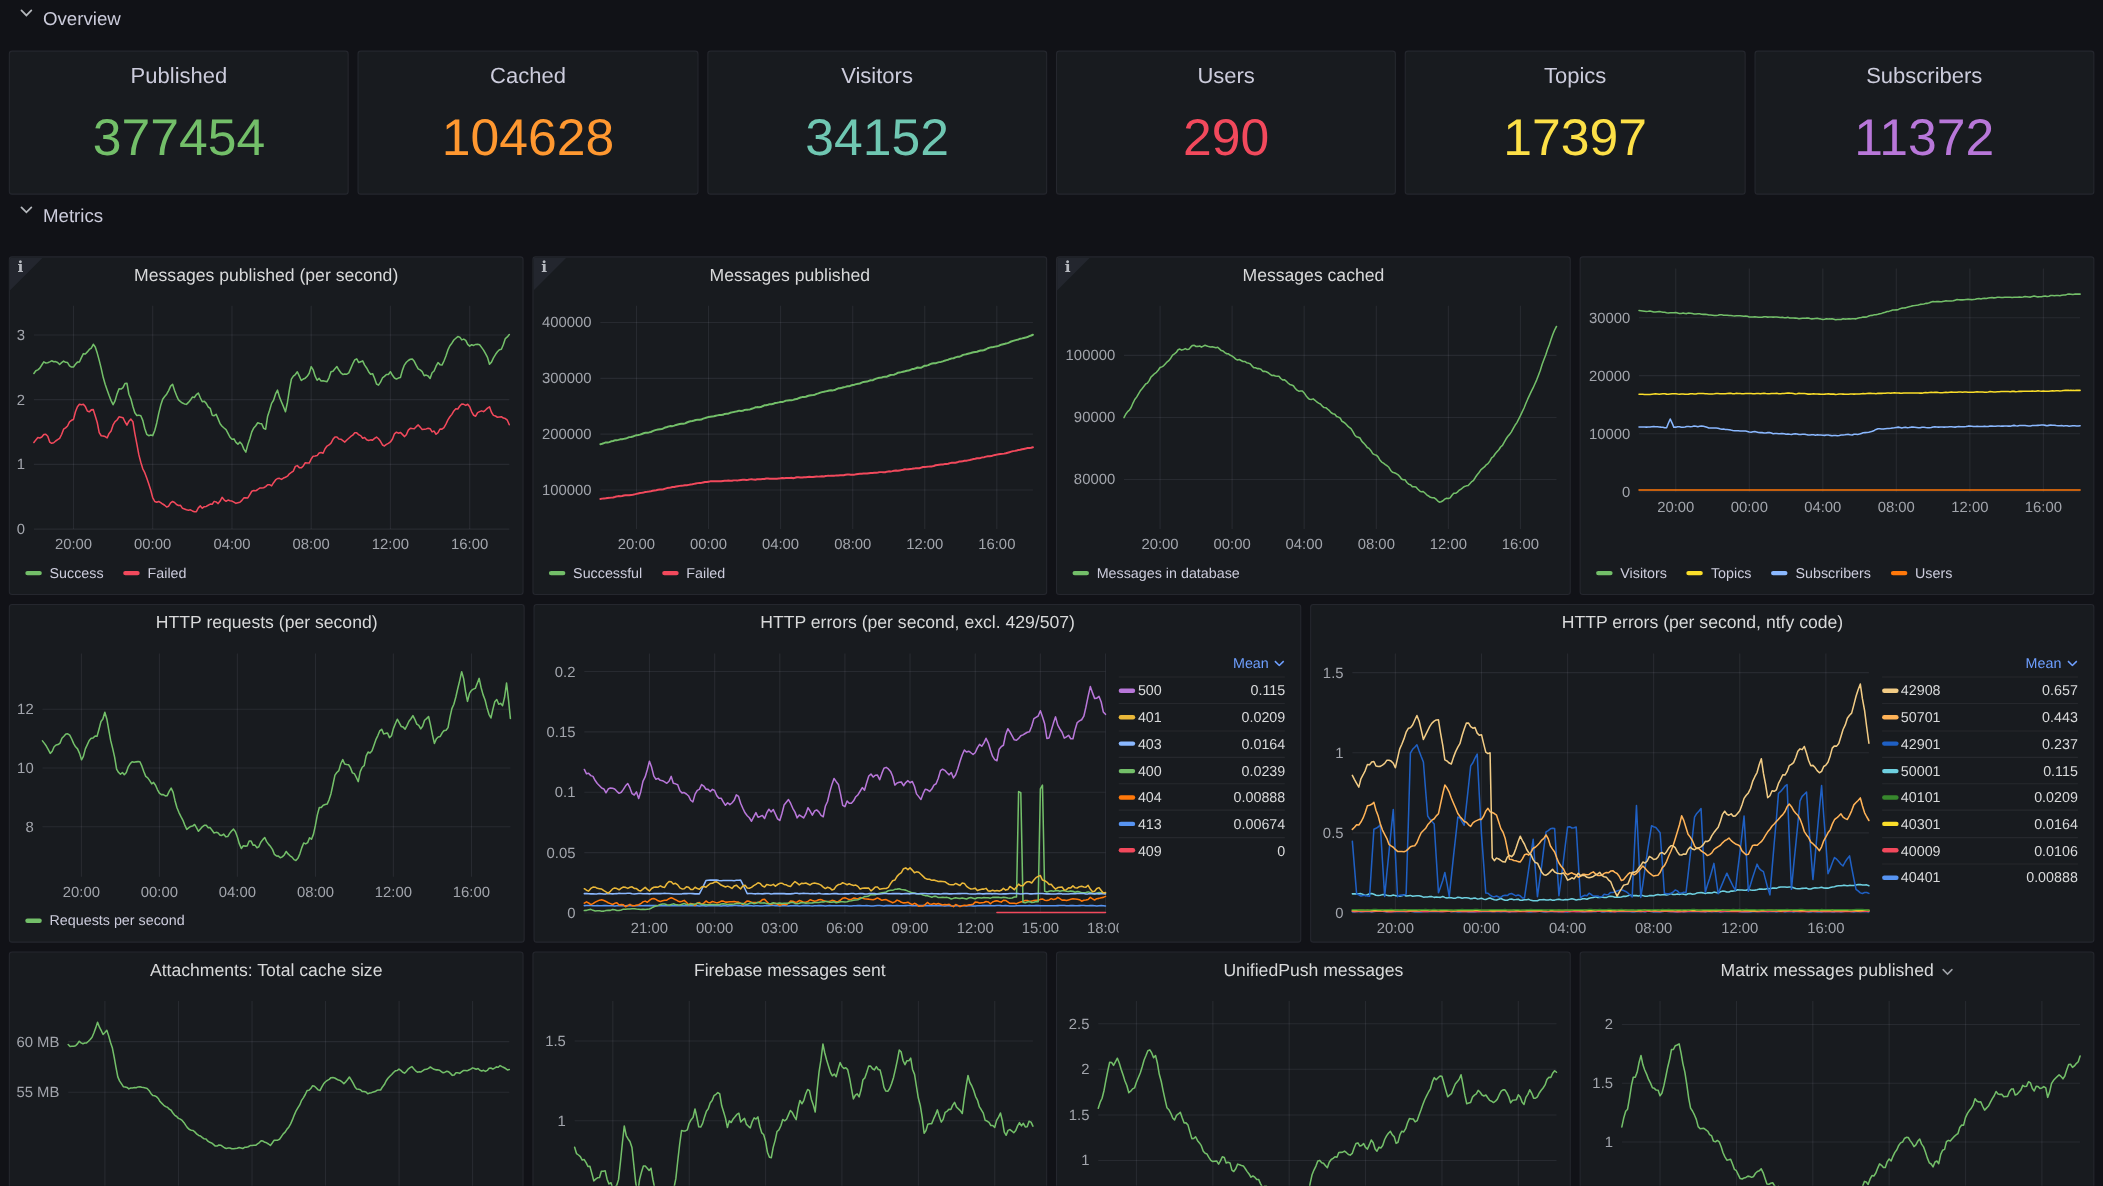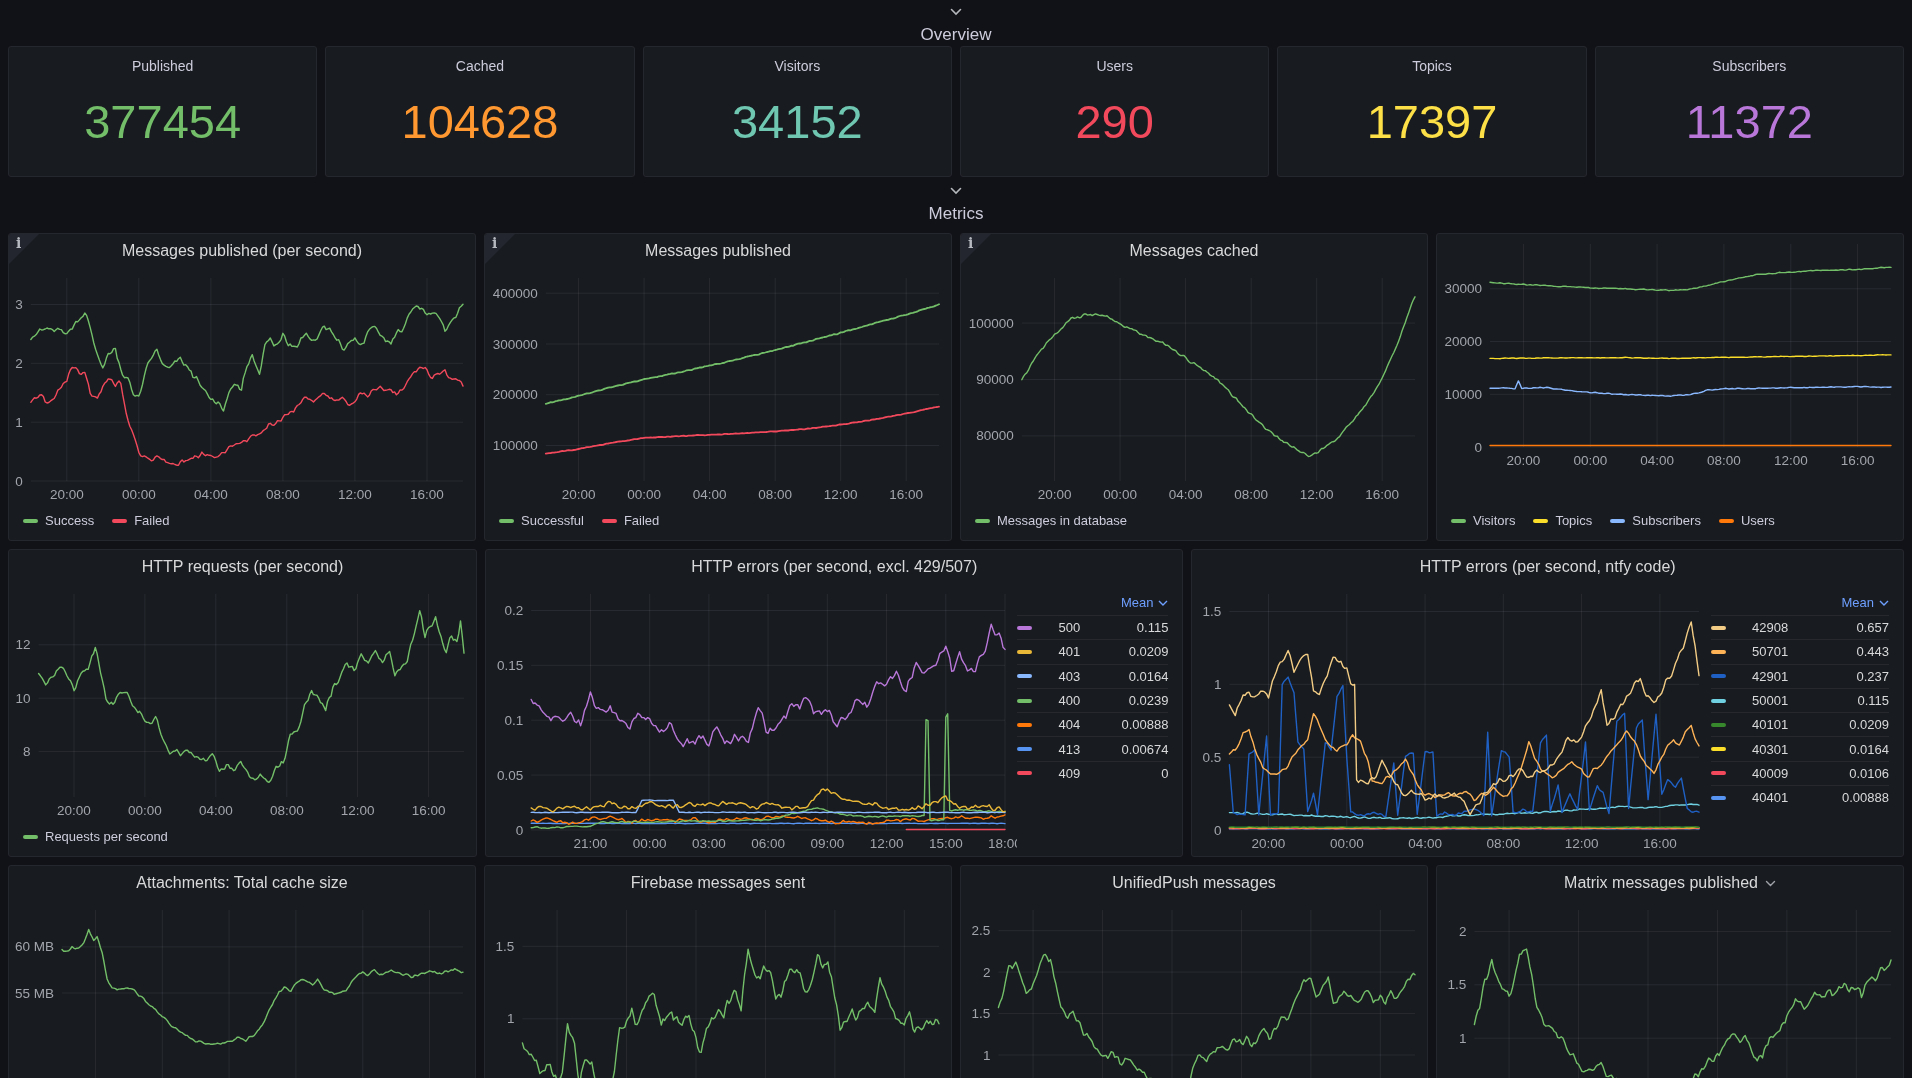--- a/index.html
+++ b/index.html
@@ -1,37 +1,37 @@
 <!DOCTYPE html>
 <html><head>
 <meta charset="utf-8">
 <style>
   html,body{margin:0;padding:0;background:#111217;width:1912px;height:1078px;overflow:hidden;
     font-family:"Liberation Sans","DejaVu Sans",sans-serif;color:#ccccdc;-webkit-font-smoothing:antialiased;}
   .page{box-sizing:border-box;padding:8px;height:100%;}
-  .section-header{display:flex;align-items:center;gap:9px;height:38px;padding:0 10px;cursor:pointer;flex-direction:column;}
+  .section-header{display:flex;align-items:flex-start;gap:9px;height:38px;padding:0 10px;cursor:pointer;}
   .section-header .sec-label{font-size:17px;font-weight:500;color:#ccccdc;}
   .stats-row{display:grid;grid-template-columns:repeat(6,1fr);gap:8px;height:131px;}
   .stat-panel{background:#181b1f;border:1px solid #25272e;border-radius:3px;display:flex;flex-direction:column;align-items:center;padding-top:11px;box-sizing:border-box;}
-  .stat-title{font-size:14px;color:#ccccdc;}
+  .stat-title{font-size:20px;color:#ccccdc;}
   .stat-value{flex:1;display:flex;align-items:center;margin-top:-8px;font-size:47px;font-weight:500;}
   .chart-row{display:grid;gap:8px;height:308px;margin-top:8px;}
   .row-quads{grid-template-columns:repeat(4,1fr);}
   .row-triple{grid-template-columns:466fr 694fr 708fr;}
   .panel{position:relative;background:#181b1f;border:1px solid #25272e;border-radius:3px;display:flex;flex-direction:column;overflow:hidden;box-sizing:border-box;}
   .panel-title{height:34px;flex:none;display:flex;align-items:center;justify-content:center;gap:7px;font-size:16px;font-weight:500;color:#d8d9da;cursor:pointer;white-space:nowrap;text-align:right;}
   .panel-body{flex:1;display:flex;min-height:0;}
   .plot{flex:1;min-width:0;}
   .plot svg{display:block;}
   .legend-bottom{flex:none;height:27px;display:flex;align-items:center;gap:18px;padding:0 14px 6px;font-size:13px;color:#ccccdc;overflow:hidden;}
   .lg-item{display:flex;align-items:center;gap:7px;cursor:pointer;white-space:nowrap;}
   .swatch{width:15px;height:4px;border-radius:2px;display:inline-block;flex:none;}
   .legend-table{flex:none;box-sizing:border-box;padding:6px 14px 0 0;font-size:13px;}
   .lt-head{display:flex;justify-content:flex-end;align-items:center;gap:5px;color:#6e9fff;height:25px;cursor:pointer;font-weight:500;}
-  .lt-row{display:flex;align-items:center;gap:26px;height:23.3px;border-top:1px solid rgba(204,204,220,0.08);cursor:pointer;}
+  .lt-row{display:flex;align-items:center;gap:2px;height:23.3px;border-top:1px solid rgba(204,204,220,0.08);cursor:pointer;}
   .lt-label{color:#d8d9da;}
   .lt-val{margin-left:auto;color:#d8d9da;}
   .info-corner{position:absolute;top:0;left:0;width:0;height:0;border-top:30px solid #23262e;border-right:30px solid transparent;z-index:2;cursor:pointer;}
   .info-i{position:absolute;top:1px;left:7px;z-index:3;font-family:"DejaVu Serif",serif;font-weight:bold;font-size:14px;color:#b7bac0;pointer-events:none;}
 </style>
 </head>
 <body>
 
 <div class="page">
 

